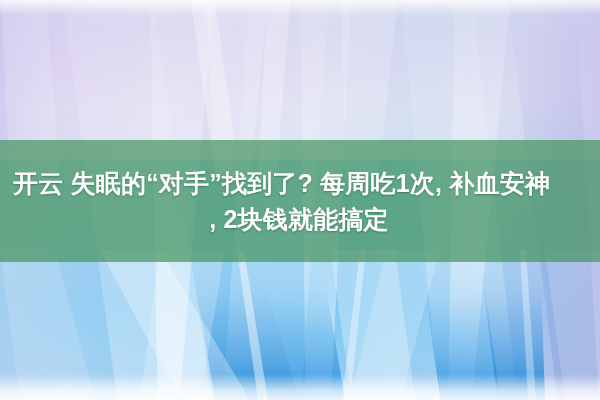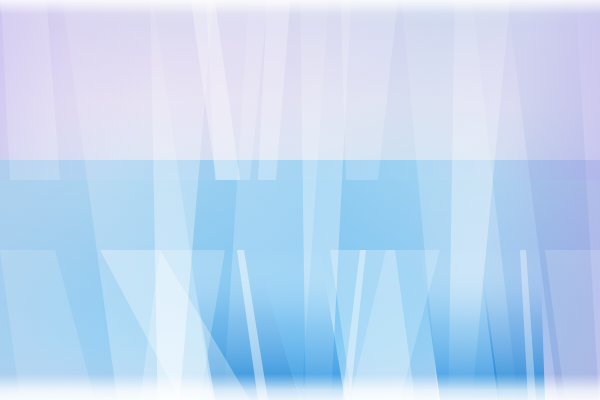--- a/index.html
+++ b/index.html
@@ -188,17 +188,21 @@
 
     <polygon points="0,-20 45,-20 60,180 10,180" fill="#ffffff" opacity="0.16"></polygon>
     <polygon points="205,-20 270,-20 250,180 215,180" fill="#ffffff" opacity="0.20"></polygon>
     <polygon points="340,-20 400,-20 378,180 346,180" fill="#ffffff" opacity="0.18"></polygon>
     <polygon points="188,-20 212,-20 240,180 216,180" fill="#ffffff" opacity="0.30"></polygon>
     <polygon points="268,-20 292,-20 276,180 258,180" fill="#ffffff" opacity="0.26"></polygon>
   </svg>
 
   <div class="top-fade"></div>
 
+  <div id="green-band">
+    <div class="headline line1">开云 失眠的“对手”找到了? 每周吃1次, 补血安神</div>
+    <div class="headline line2">, 2块钱就能搞定</div>
+  </div>
 
   <div class="watermark">· ·</div>
 
   <div class="bottom-fade"></div>
 </div>
 
 </body></html>

